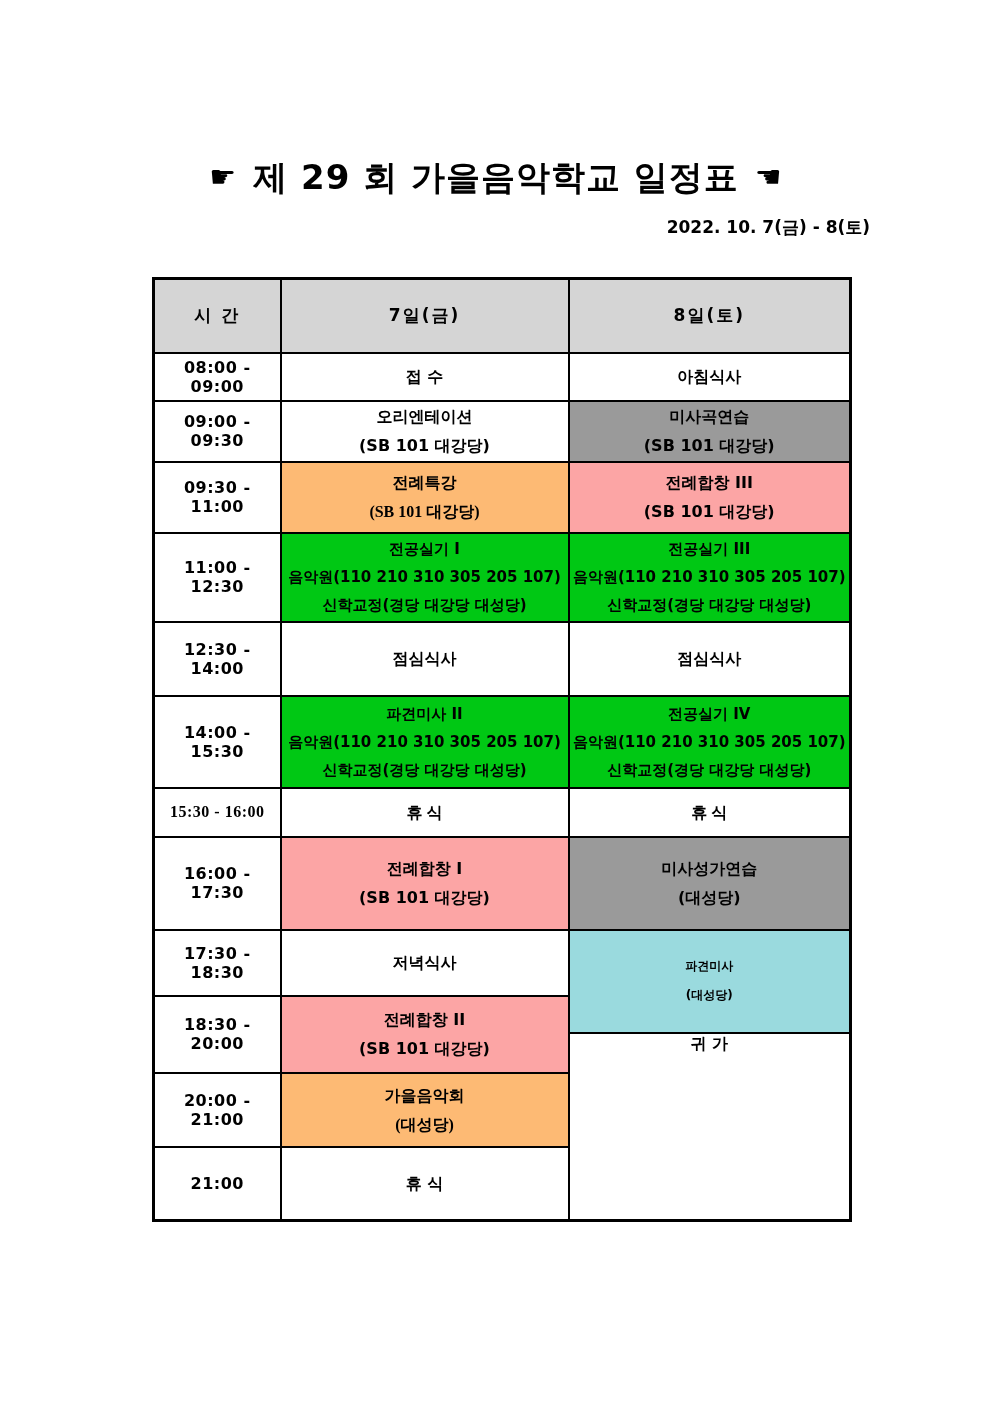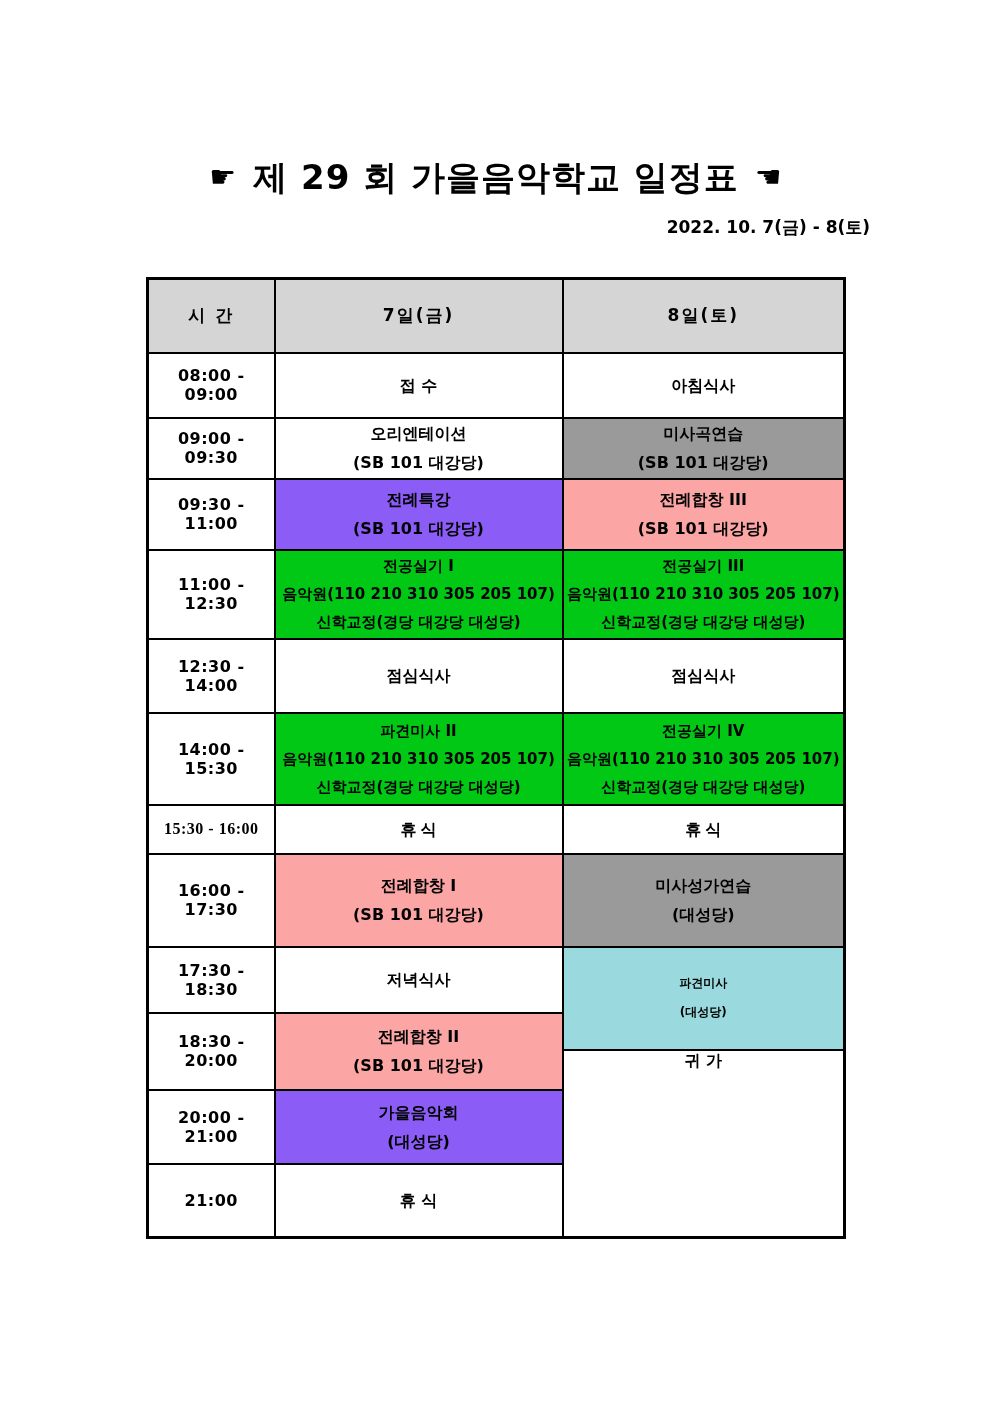--- a/index.html
+++ b/index.html
@@ -35,21 +35,21 @@
   .date-line {
     position: absolute;
     top: 216px;
     right: 122px;
     font-size: 17px;
     font-weight: bold;
   }
   table.schedule {
     position: absolute;
     top: 277px;
-    left: 146px;
+    left: 152px;
     width: 697px;
     border-collapse: collapse;
     border: 3px solid #000000;
     table-layout: fixed;
   }
   table.schedule th,
   table.schedule td {
     border: 2px solid #000000;
     text-align: center;
     vertical-align: middle;
@@ -68,26 +68,26 @@
     font-size: 16px;
     letter-spacing: 0.5px;
     background: #ffffff;
   }
   td.cell { font-size: 16px; }
   td.cell .line { line-height: 29px; }
   td.cell.three .line { line-height: 28px; font-size: 15px; }
   
   .bg-white  { background: #ffffff; }
   .bg-gray   { background: #9a9a9a; }
-  .bg-cyan   { background: #8b5cf6; }
+  .bg-cyan   { background: #fdba74; font-family: Liberation Serif, serif; }
   .bg-orange { background: #fca5a5; }
   .bg-green  { background: #00c814; }
   
   tr.h74 { height: 74px; }
-  tr.h65 { height: 65px; }
+  tr.h65 { height: 48px; }
   tr.h61 { height: 61px; }
   tr.h71 { height: 71px; margin-top: 48px; }
   tr.h89 { height: 89px; }
   tr.h92 { height: 92px; }
   tr.h49 { height: 49px; font-family: Liberation Serif, serif; }
   tr.h93 { height: 93px; }
   tr.h66 { height: 66px; }
   tr.h77 { height: 77px; }
   tr.h73 { height: 73px; }
   

